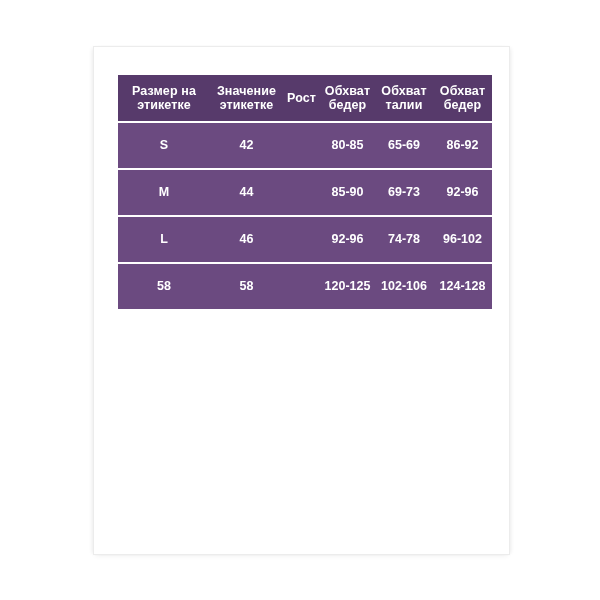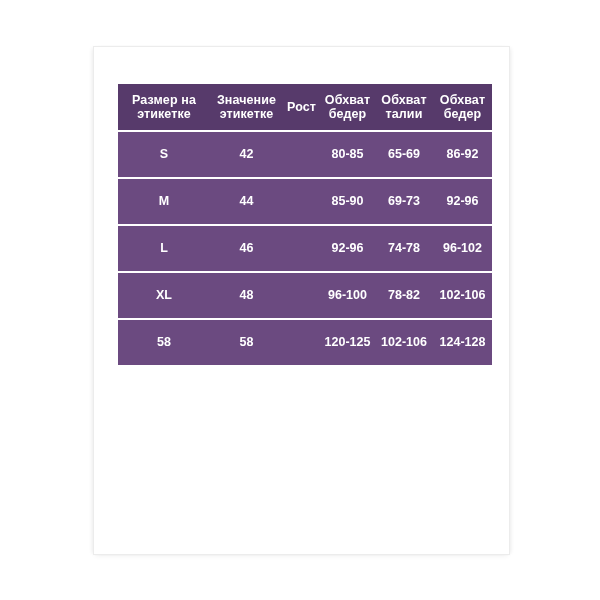--- a/index.html
+++ b/index.html
@@ -26,21 +26,21 @@
     box-sizing: border-box;
     border: 1px solid #ececec;
     box-shadow: -3px 0 4px -2px rgba(0,0,0,0.07),
                  3px 0 4px -2px rgba(0,0,0,0.07),
                  0 3px 5px -2px rgba(0,0,0,0.06);
   }
 
   #table-wrap {
     position: absolute;
     left: 118px;
-    top: 82px;
+    top: 73px;
     width: 298px;
   }
 
   table.size-table {
     border-collapse: separate;
     border-spacing: 0 2px;
     width: 374px;
     table-layout: fixed;
     font-size: 12.5px;
   }
@@ -137,28 +137,20 @@
         </tr>
         <tr>
           <td>L</td>
           <td>46</td>
           <td></td>
           <td>92-96</td>
           <td>74-78</td>
           <td>96-102</td>
         </tr>
         <tr>
-          <td>XL</td>
-          <td>48</td>
-          <td></td>
-          <td>96-100</td>
-          <td>78-82</td>
-          <td>102-106</td>
-        </tr>
-        <tr>
           <td>58</td>
           <td>58</td>
           <td></td>
           <td>120-125</td>
           <td>102-106</td>
           <td>124-128</td>
         </tr>
       </tbody>
   </table>
 </div>

